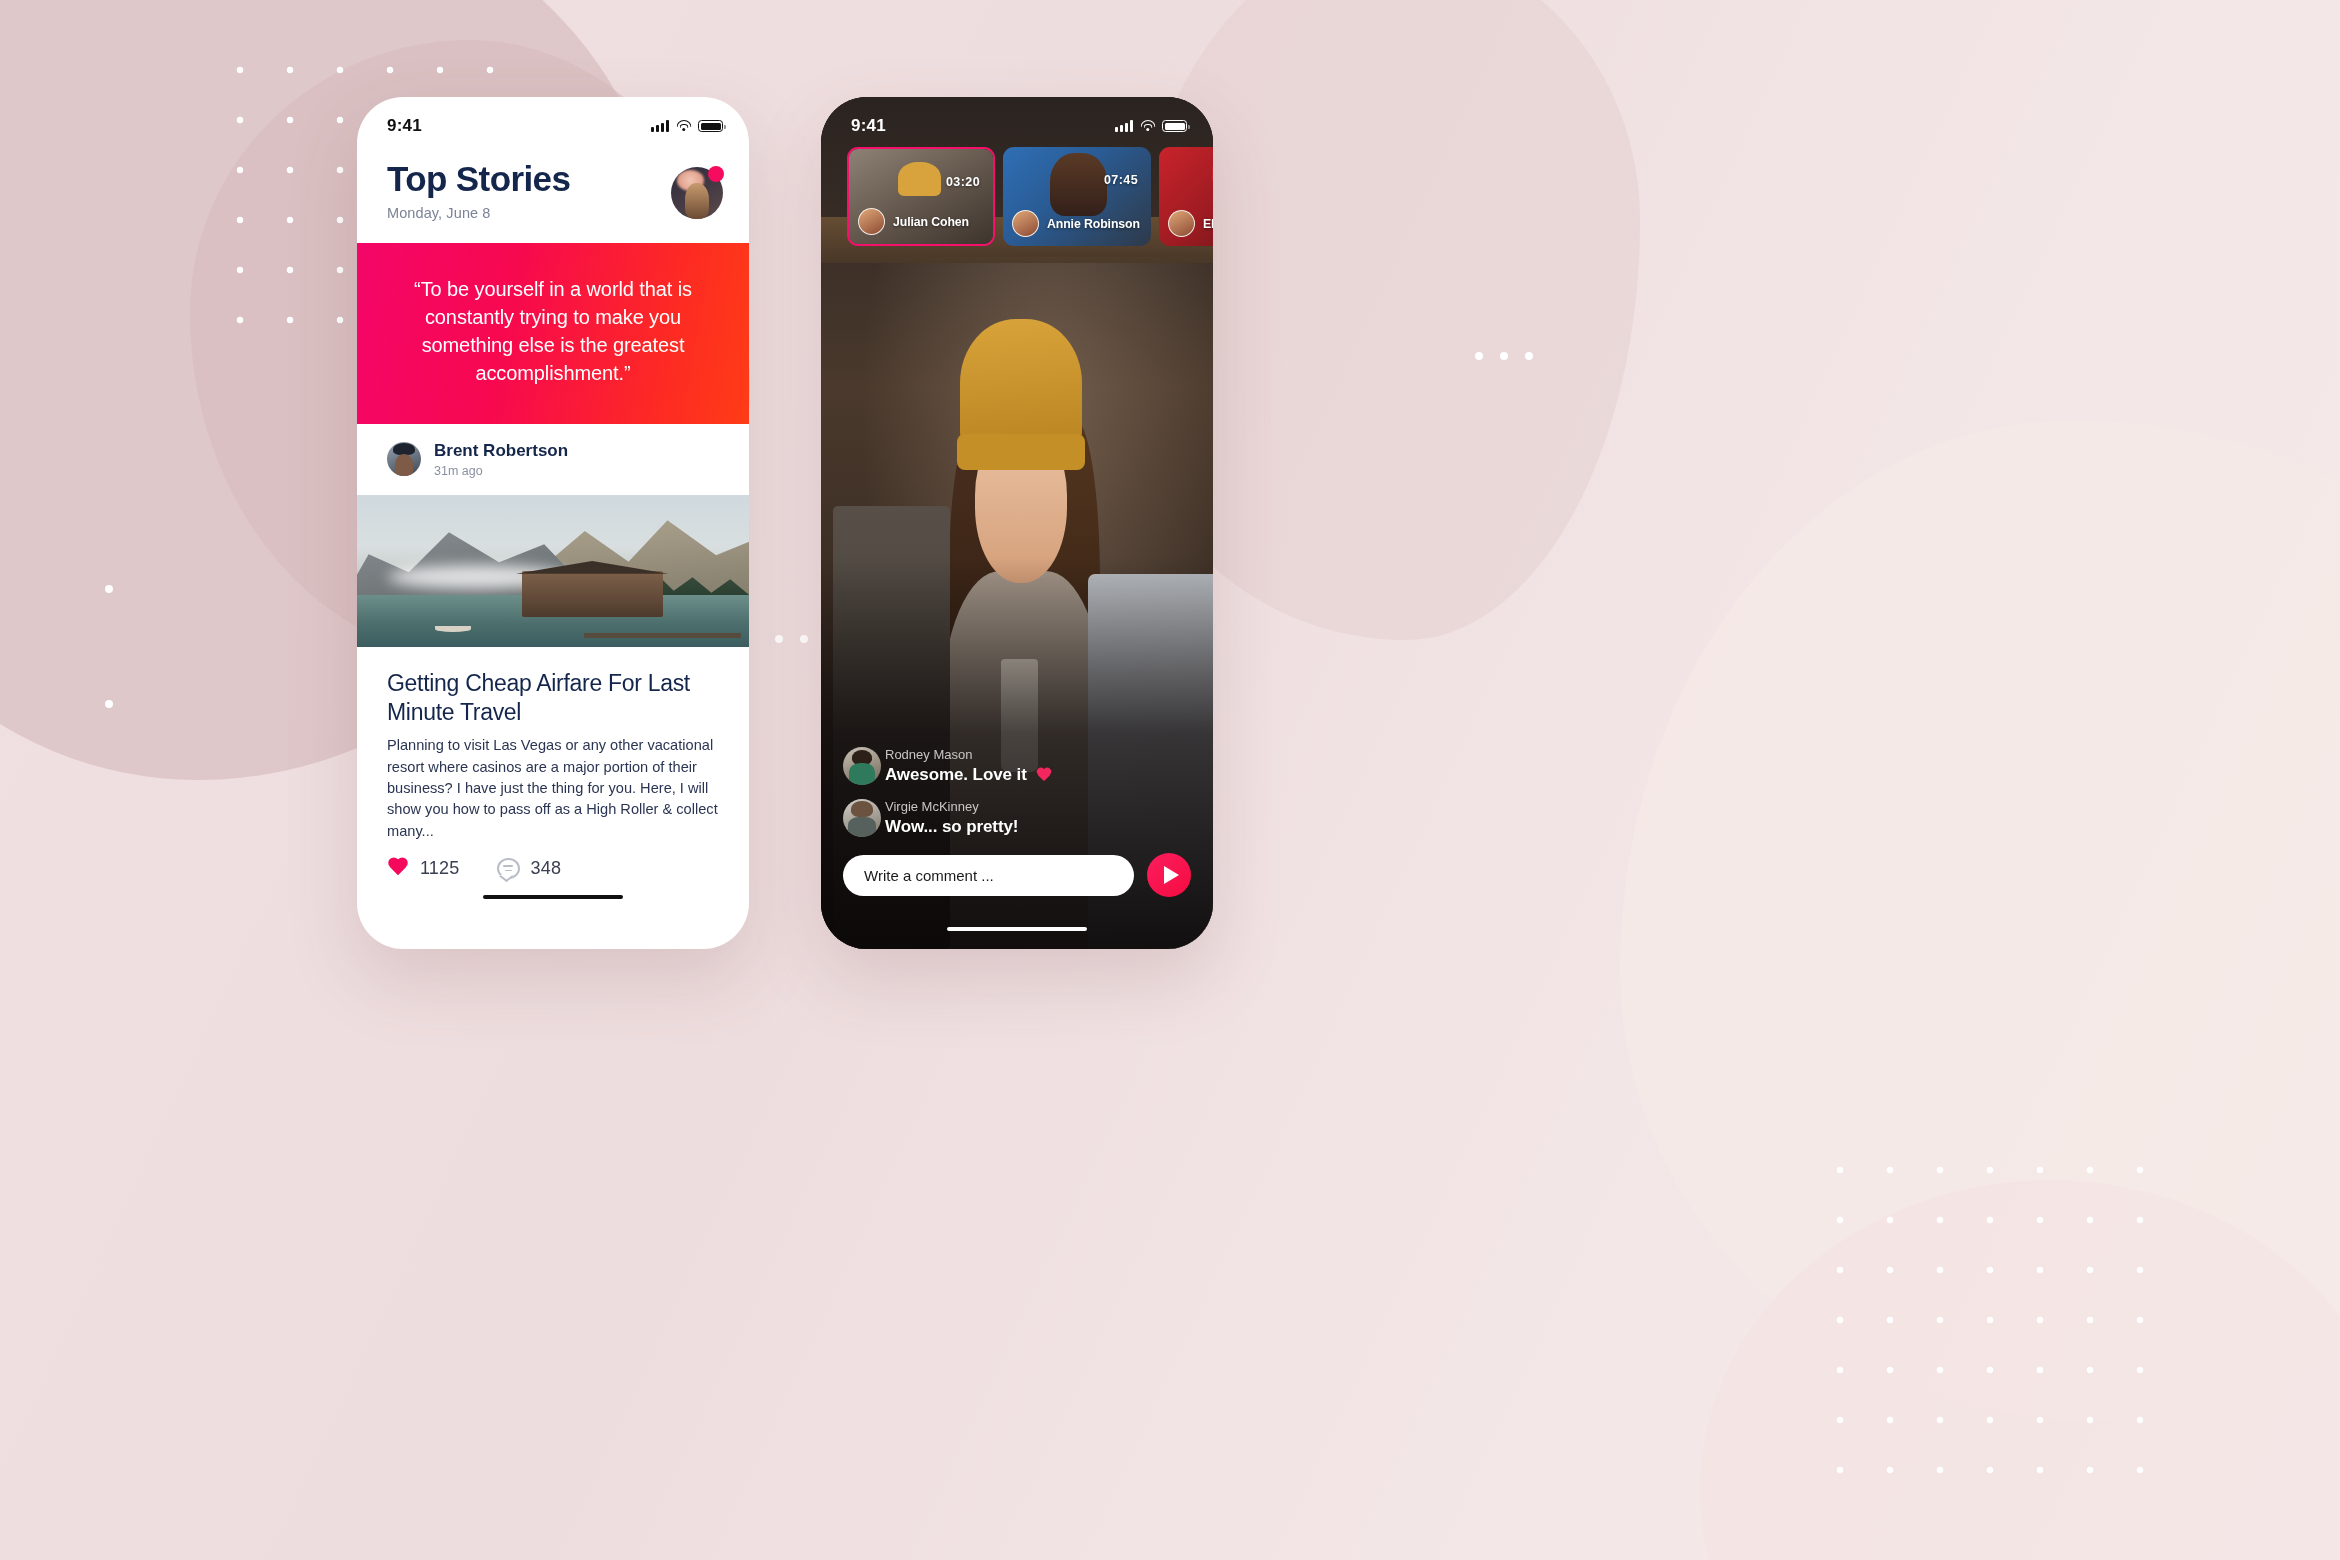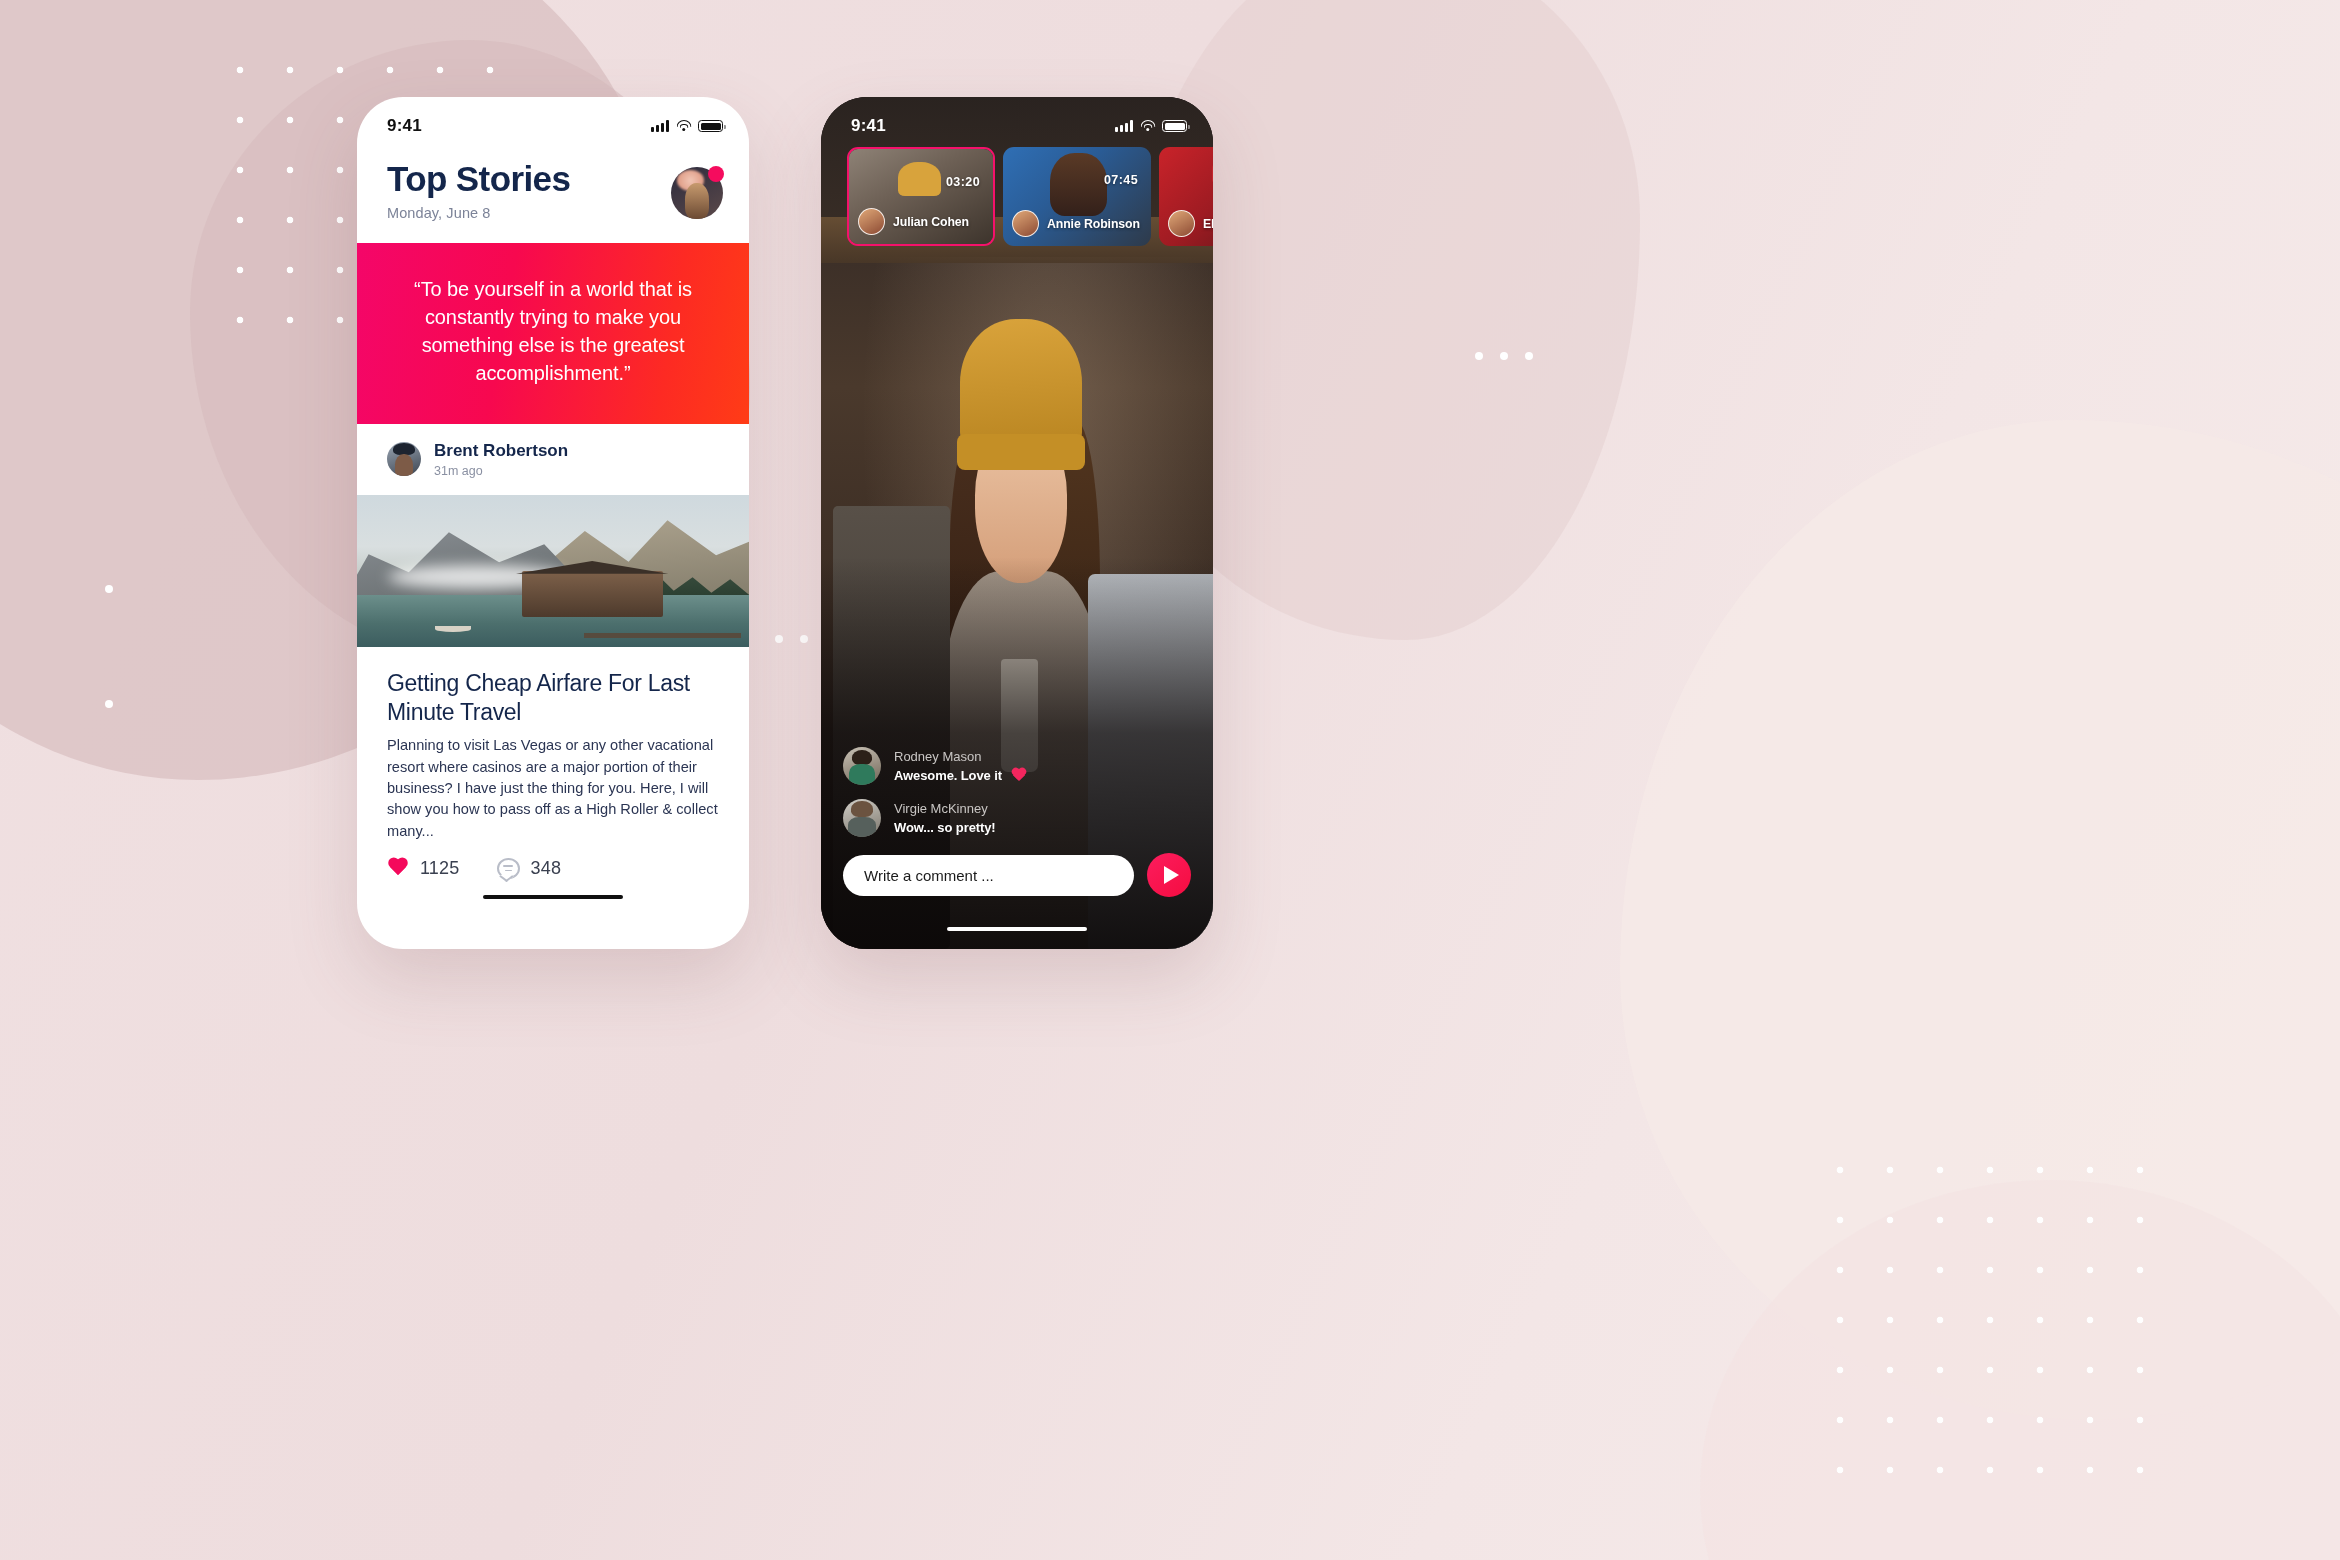--- a/index.html
+++ b/index.html
@@ -132,30 +132,30 @@
   .sb-2::after{content:"";position:absolute;left:32%;top:6%;width:38%;height:64%;background:linear-gradient(180deg,#5a3a26,#33201a);border-radius:44% 44% 26% 26%;}
   .sb-3{background:linear-gradient(135deg,#C9232A 0%,#9e1b22 45%,#4a1515 100%);}
   .sb-3::after{content:"";position:absolute;left:36%;top:8%;width:34%;height:30%;background:#C4262D;border-radius:46% 46% 18% 18%;}
   .story-time{position:absolute;right:13px;top:26px;color:#fff;font-size:12.5px;font-weight:700;letter-spacing:.4px;text-shadow:0 1px 3px rgba(0,0,0,.5);}
   .story-foot{position:absolute;left:9px;bottom:9px;right:6px;display:flex;align-items:center;gap:8px;}
   .story-av{width:27px;height:27px;border-radius:50%;flex:none;border:1.5px solid rgba(255,255,255,.85);background:linear-gradient(150deg,#e0a878,#8c4a33);}
   .story-name{color:#fff;font-size:12.3px;font-weight:700;letter-spacing:-.1px;white-space:nowrap;text-shadow:0 1px 3px rgba(0,0,0,.55);}
 
   
   .comments{position:absolute;left:22px;bottom:112px;right:22px;display:flex;flex-direction:column;gap:14px;}
-  .cmt{display:flex;align-items:center;gap:13px;}
+  .cmt{display:flex;align-items:center;gap:4px;}
   .cmt-av{width:38px;height:38px;border-radius:50%;flex:none;overflow:hidden;position:relative;}
   .cav-1{background:linear-gradient(160deg,#c9c2b6,#6f6455);}
   .cav-1::before{content:"";position:absolute;left:24%;top:8%;width:52%;height:40%;background:#2c2018;border-radius:50% 50% 38% 38%;}
   .cav-1::after{content:"";position:absolute;left:16%;top:44%;width:68%;height:56%;background:#2f7a5c;border-radius:42% 42% 18% 18%;}
   .cav-2{background:linear-gradient(160deg,#d2cfc8,#7b756b);}
   .cav-2::before{content:"";position:absolute;left:22%;top:6%;width:56%;height:42%;background:#6b5340;border-radius:50% 50% 36% 36%;}
   .cav-2::after{content:"";position:absolute;left:14%;top:48%;width:72%;height:52%;background:#56605c;border-radius:40% 40% 16% 16%;}
   .cmt-name{font-size:13px;color:#C9C6C4;line-height:1.25;}
-  .cmt-text{font-size:13px;color:#fff;font-weight:700;letter-spacing:-.1px;margin-top:2px;display:flex;align-items:center;gap:9px;}
+  .cmt-text{font-size:17px;color:#fff;font-weight:700;letter-spacing:-.1px;margin-top:2px;display:flex;align-items:center;gap:9px;}
   .mini-heart{width:16px;height:14.5px;position:relative;display:inline-block;flex:none;}
   .mini-heart::before,.mini-heart::after{content:"";position:absolute;top:0;width:8px;height:12.5px;border-radius:8px 8px 0 0;background:#F4265E;}
   .mini-heart::before{left:8px;transform:rotate(-45deg);transform-origin:0 100%;}
   .mini-heart::after{left:0;transform:rotate(45deg);transform-origin:100% 100%;}
 
   
   .composer{position:absolute;left:22px;right:22px;bottom:52px;display:flex;align-items:center;gap:13px;}
   .comment-input{flex:1;height:41px;border-radius:21px;background:#fff;border:none;outline:none;padding:0 21px;font-size:15px;color:#1a1a1a;font-family:"Liberation Sans",sans-serif;}
   .comment-input::placeholder{color:#1a1a1a;}
   .send-btn{width:44px;height:44px;border-radius:50%;flex:none;background:linear-gradient(140deg,#FC1D5E,#F50C40);display:flex;align-items:center;justify-content:center;border:none;cursor:pointer;}

